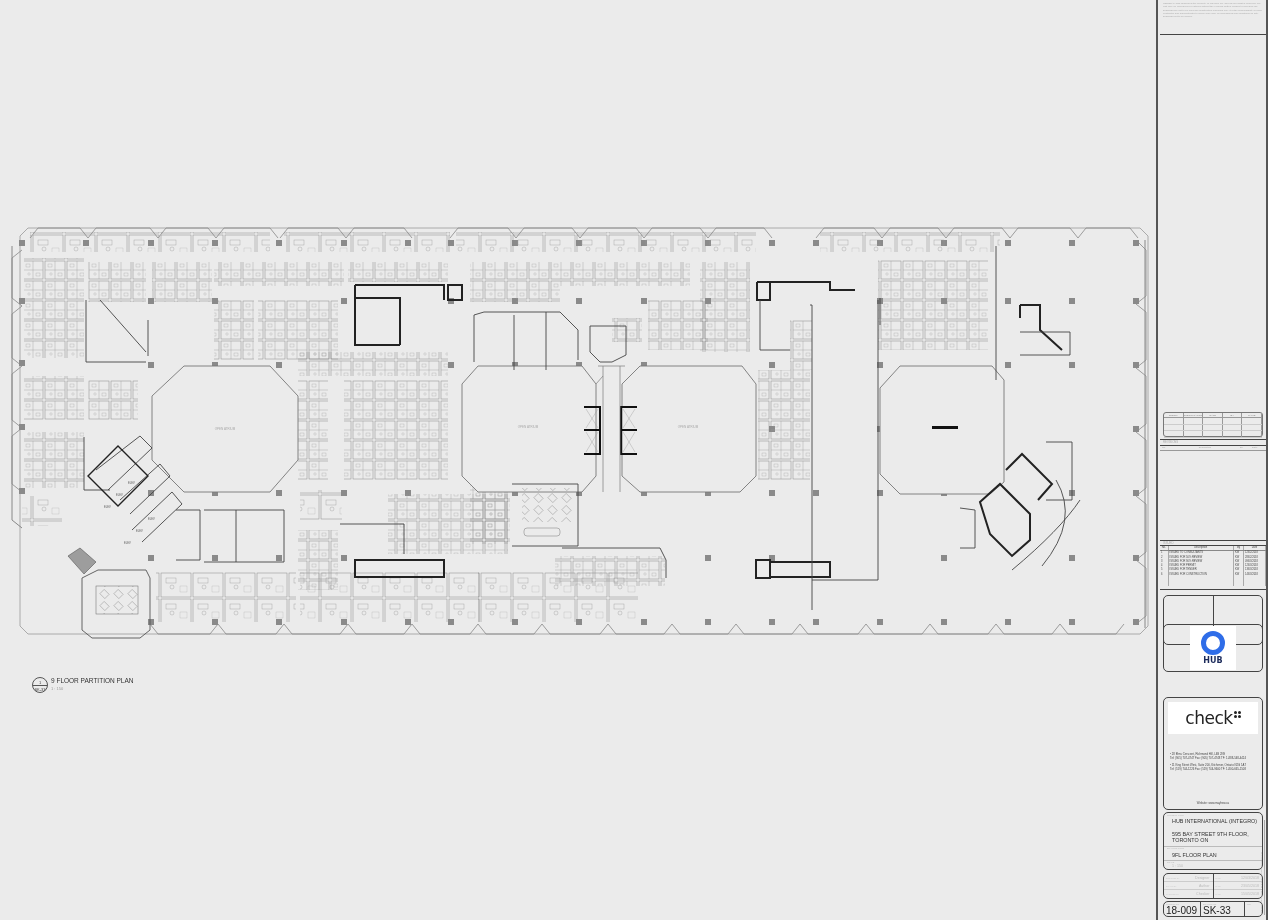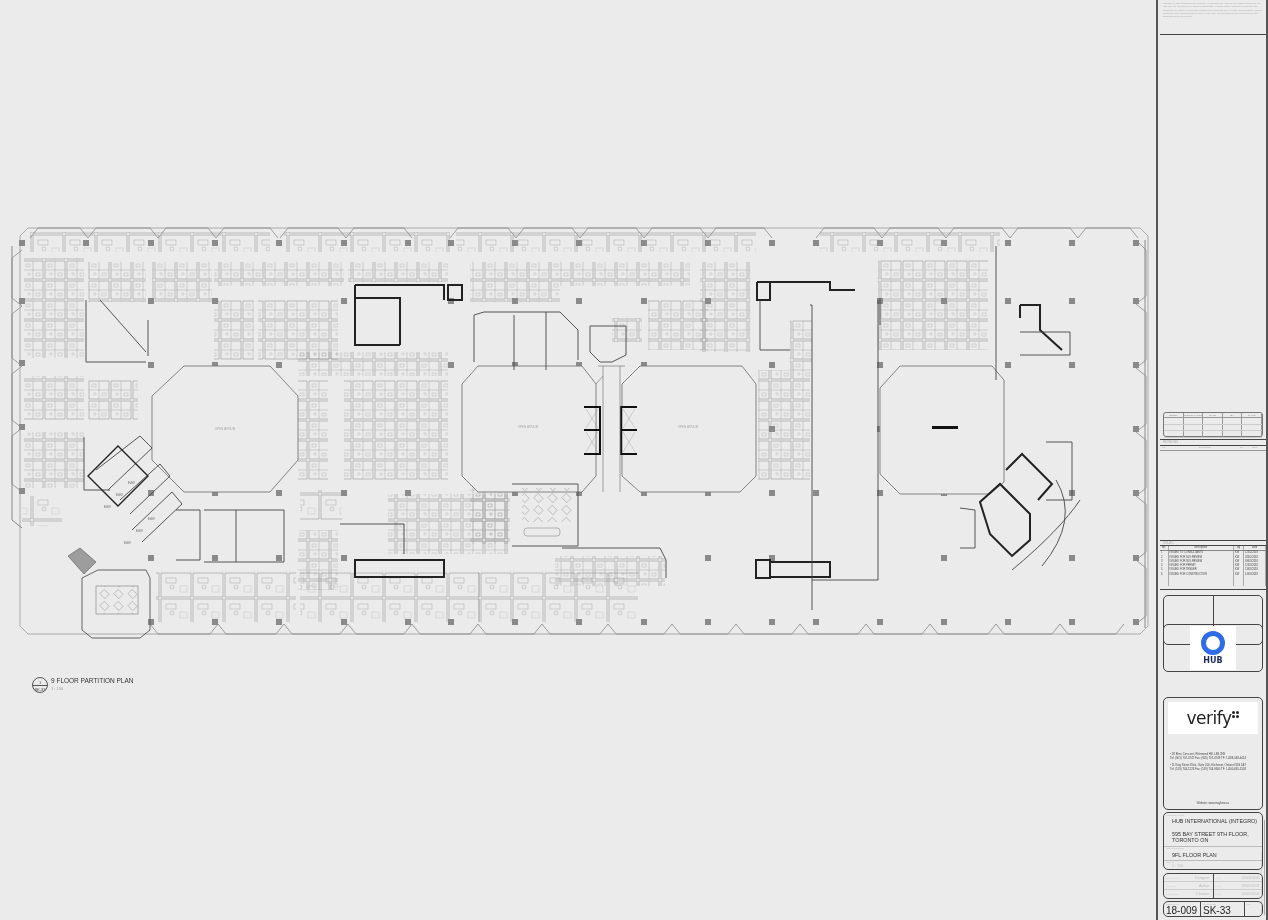--- a/index.html
+++ b/index.html
@@ -506,21 +506,21 @@
 
   <div class="tb-box tb-client-logo">
     <div class="hub-logo">
       <div class="hub-ring"></div>
       <div class="hub-text">HUB</div>
     </div>
   </div>
 
   <div class="tb-box tb-firm">
     <div class="mayhew-logo">
-      <span>verify</span>
+      <span>check</span>
       <span class="mayhew-dots">
           <i></i>
           <i></i>
           <i></i>
           <i></i>
         </span>
     </div>
     <div class="firm-addr">
       <p style="white-space:pre-line">• 28 Elms Crescent, Richmond Hill, L4B 2N9
 Tel: (905) 707-4747  Fax: (905) 707-4748 TF: 1-888-548-4424</p>

